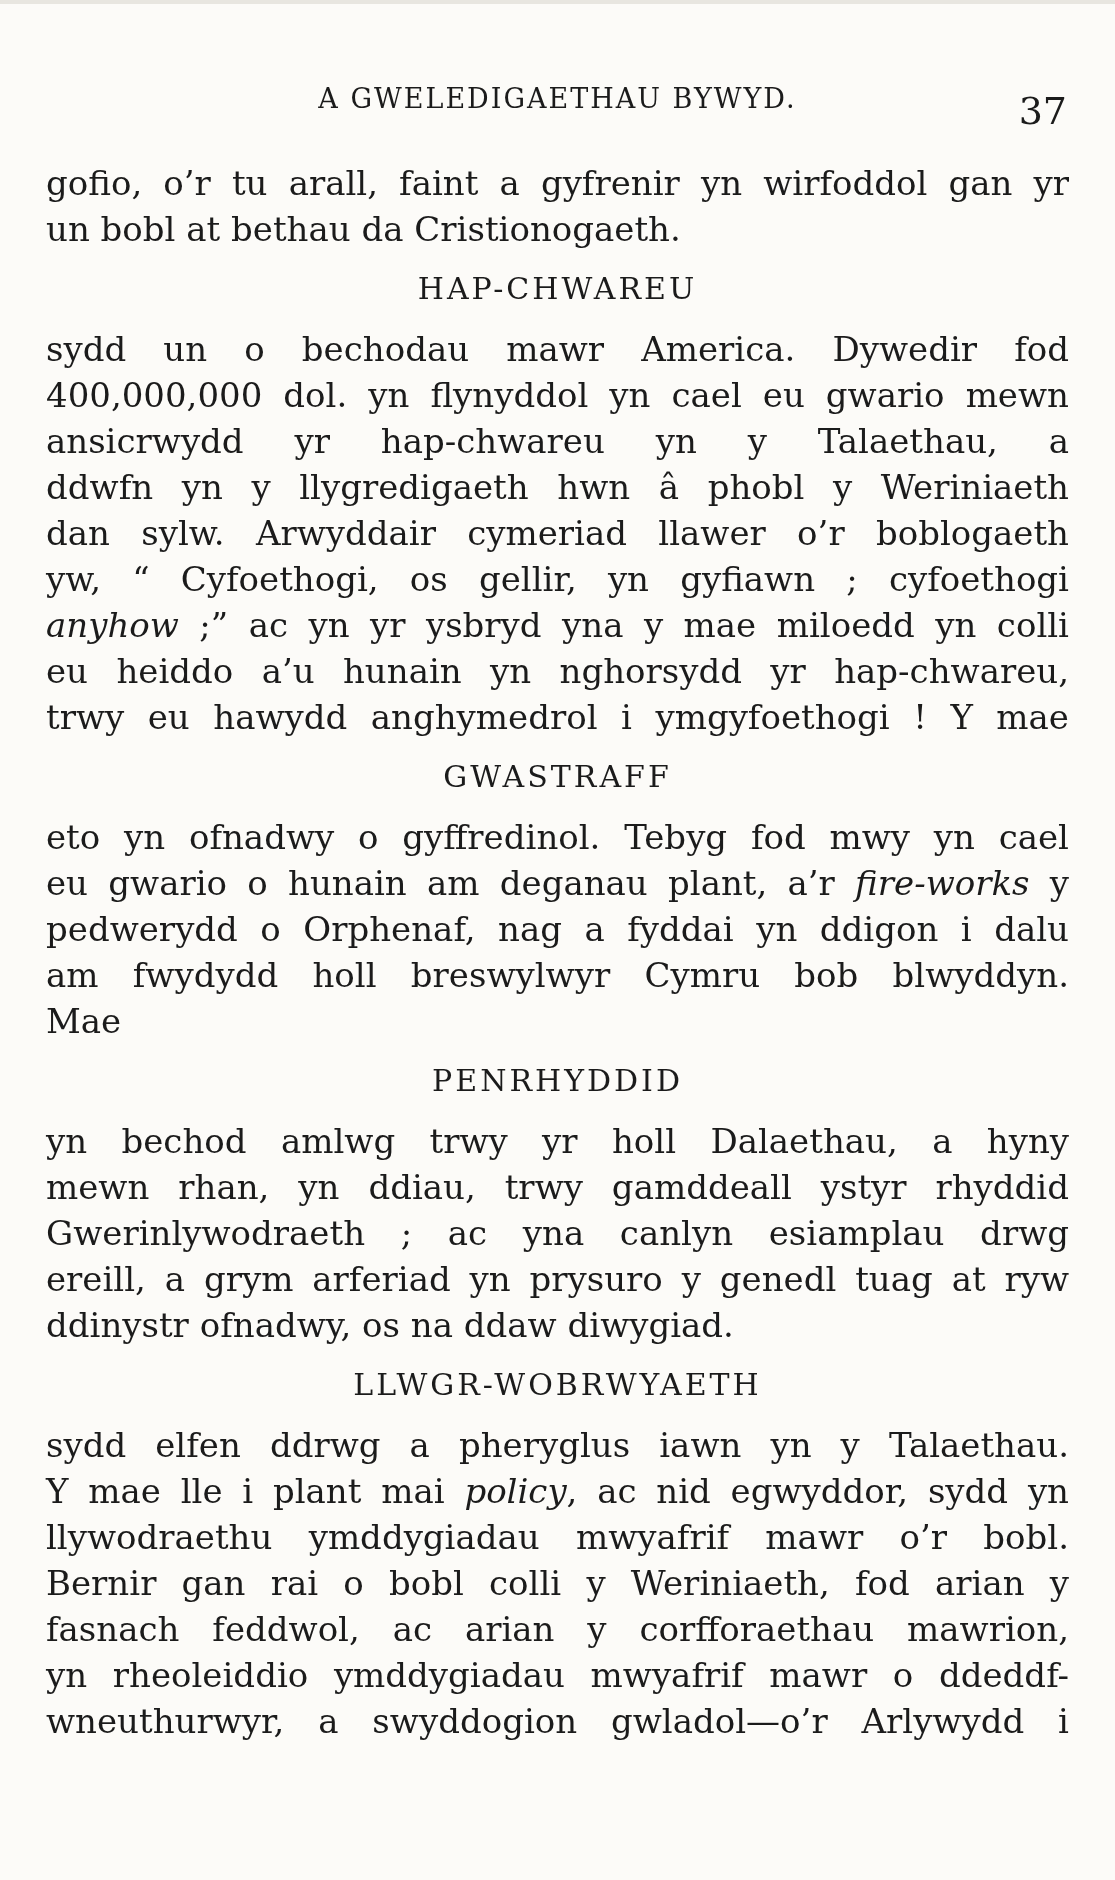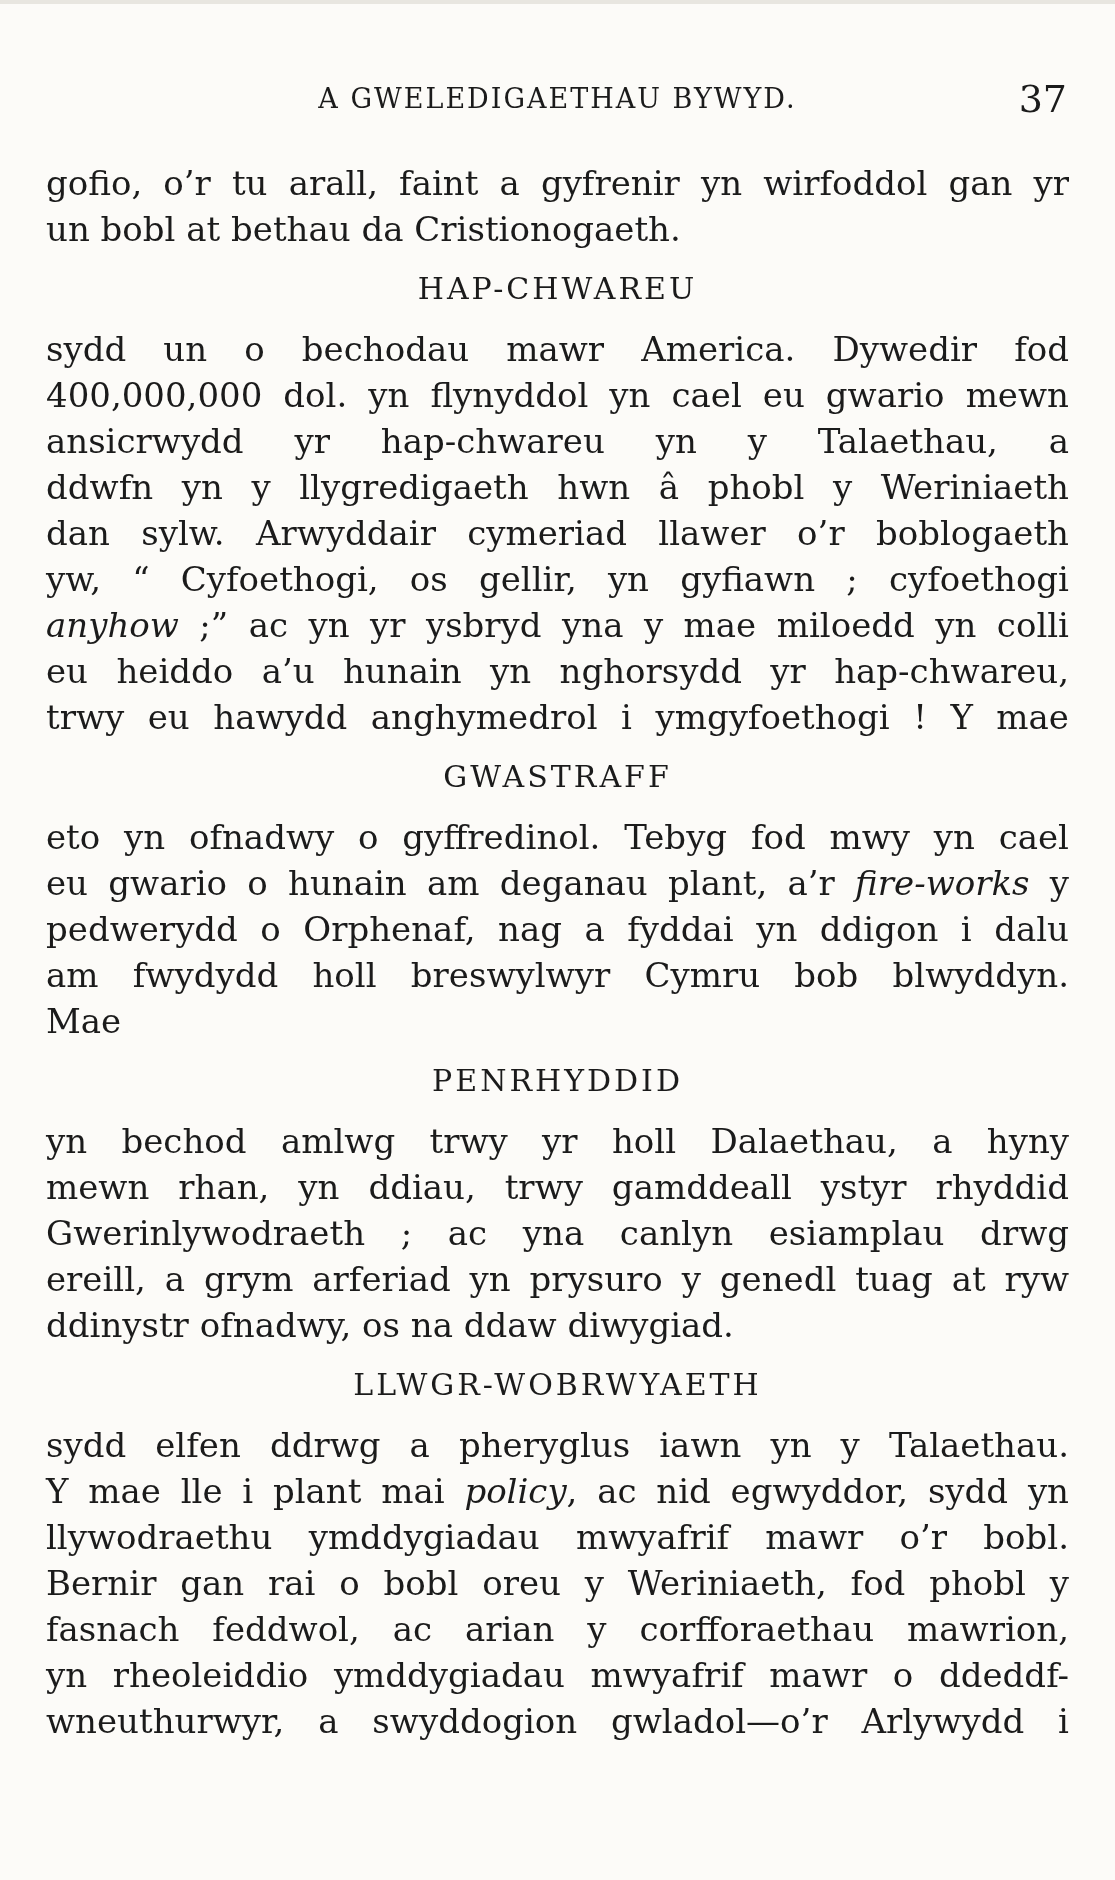--- a/index.html
+++ b/index.html
@@ -28,21 +28,21 @@
     display:block;
     text-align:center;
     font-size:27px;
     letter-spacing:2px;
     line-height:38px;
     white-space:nowrap;
   }
   .rh-num{
     position:absolute;
     right:2px;
-    top:0;
+    top:12px;
     font-size:38px;
     line-height:38px;
   }
   
   .content{
     font-size:34px;
     line-height:46px;
   }
   .paragraph{margin:0;}
   .line{
@@ -106,19 +106,19 @@
         <div class="line"><span>mewn rhan, yn ddiau, trwy gamddeall ystyr rhyddid</span></div>
         <div class="line"><span>Gwerinlywodraeth ;  ac yna canlyn esiamplau drwg</span></div>
         <div class="line"><span>ereill, a grym arferiad yn prysuro y genedl tuag at ryw</span></div>
         <div class="line end"><span>ddinystr ofnadwy, os na ddaw diwygiad.</span></div>
       </div>
       <div class="section-heading">LLWGR-WOBRWYAETH</div>
       <div class="paragraph">
         <div class="line"><span>sydd elfen ddrwg a pheryglus iawn yn y Talaethau.</span></div>
         <div class="line"><span>Y mae lle i plant mai </span><i>policy</i><span>, ac nid egwyddor, sydd yn</span></div>
         <div class="line"><span>llywodraethu ymddygiadau mwyafrif mawr o’r bobl.</span></div>
-        <div class="line"><span>Bernir gan rai o bobl oreu y Weriniaeth, fod phobl y</span></div>
+        <div class="line"><span>Bernir gan rai o bobl colli y Weriniaeth, fod arian y</span></div>
         <div class="line"><span>fasnach feddwol, ac arian y corfforaethau mawrion,</span></div>
         <div class="line"><span>yn rheoleiddio ymddygiadau mwyafrif mawr o ddeddf-</span></div>
         <div class="line"><span>wneuthurwyr, a swyddogion gwladol—o’r Arlywydd i</span></div>
       </div>
     </div>
 </div>
 
 </body></html>

